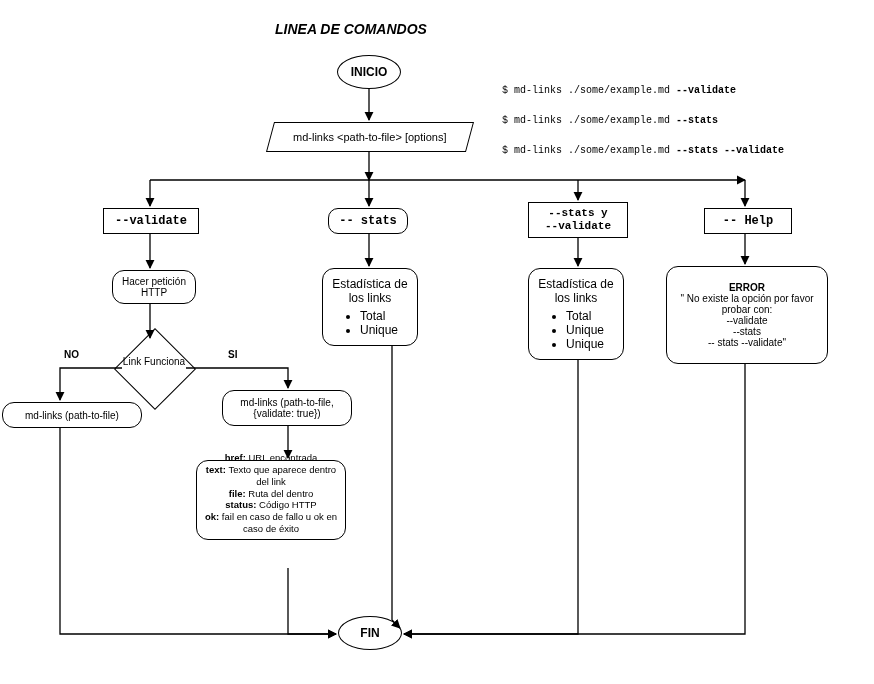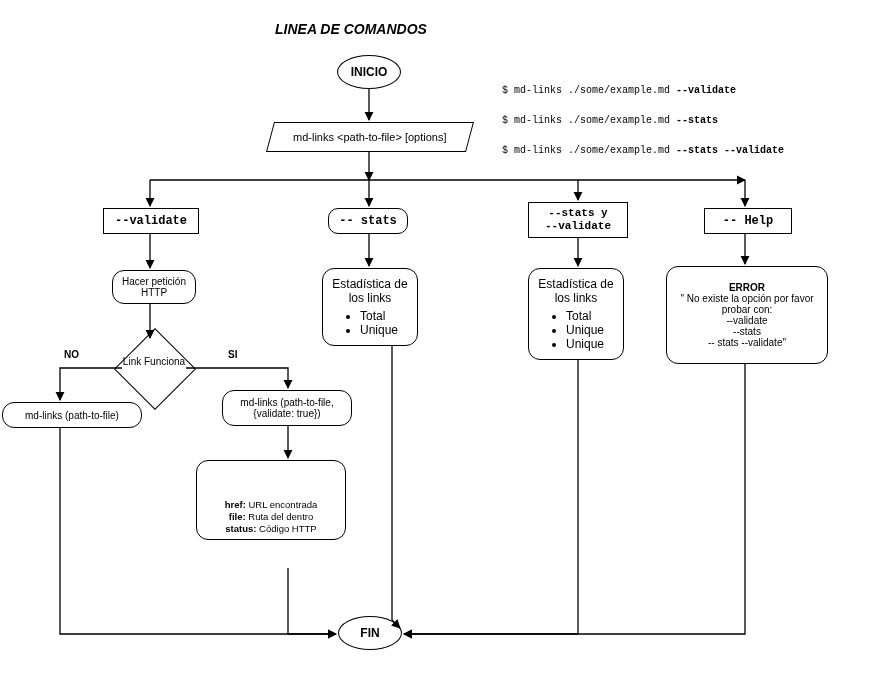--- a/index.html
+++ b/index.html
@@ -170,22 +170,24 @@
   <span>md-links (path-to-file)</span>
 </div>
 
 <div class="node rounded" style="left:222px; top:390px; width:130px; height:36px; font-size:10px;">
   <span>md-links (path-to-file, {validate: true})</span>
 </div>
 
 <div class="node rounded" style="left:196px; top:460px; width:150px; height:80px;justify-content:flex-end;">
   <div class="kv">
     <div><b>href:</b><span> URL encontrada</span></div>
+    <div><b>text:</b><span> Texto que aparece dentro del link</span></div>
     <div><b>file:</b><span> Ruta del dentro</span></div>
     <div><b>status:</b><span> Código HTTP</span></div>
+    <div><b>ok:</b><span> fail en caso de fallo u ok en caso de éxito</span></div>
   </div>
 </div>
 
 <div class="node rounded listbox" style="left:322px; top:268px; width:96px; height:78px;">
   <div class="label">Estadística de los links</div>
   <ul>
     <li>Total</li>
     <li>Unique</li>
   </ul>
 </div>

